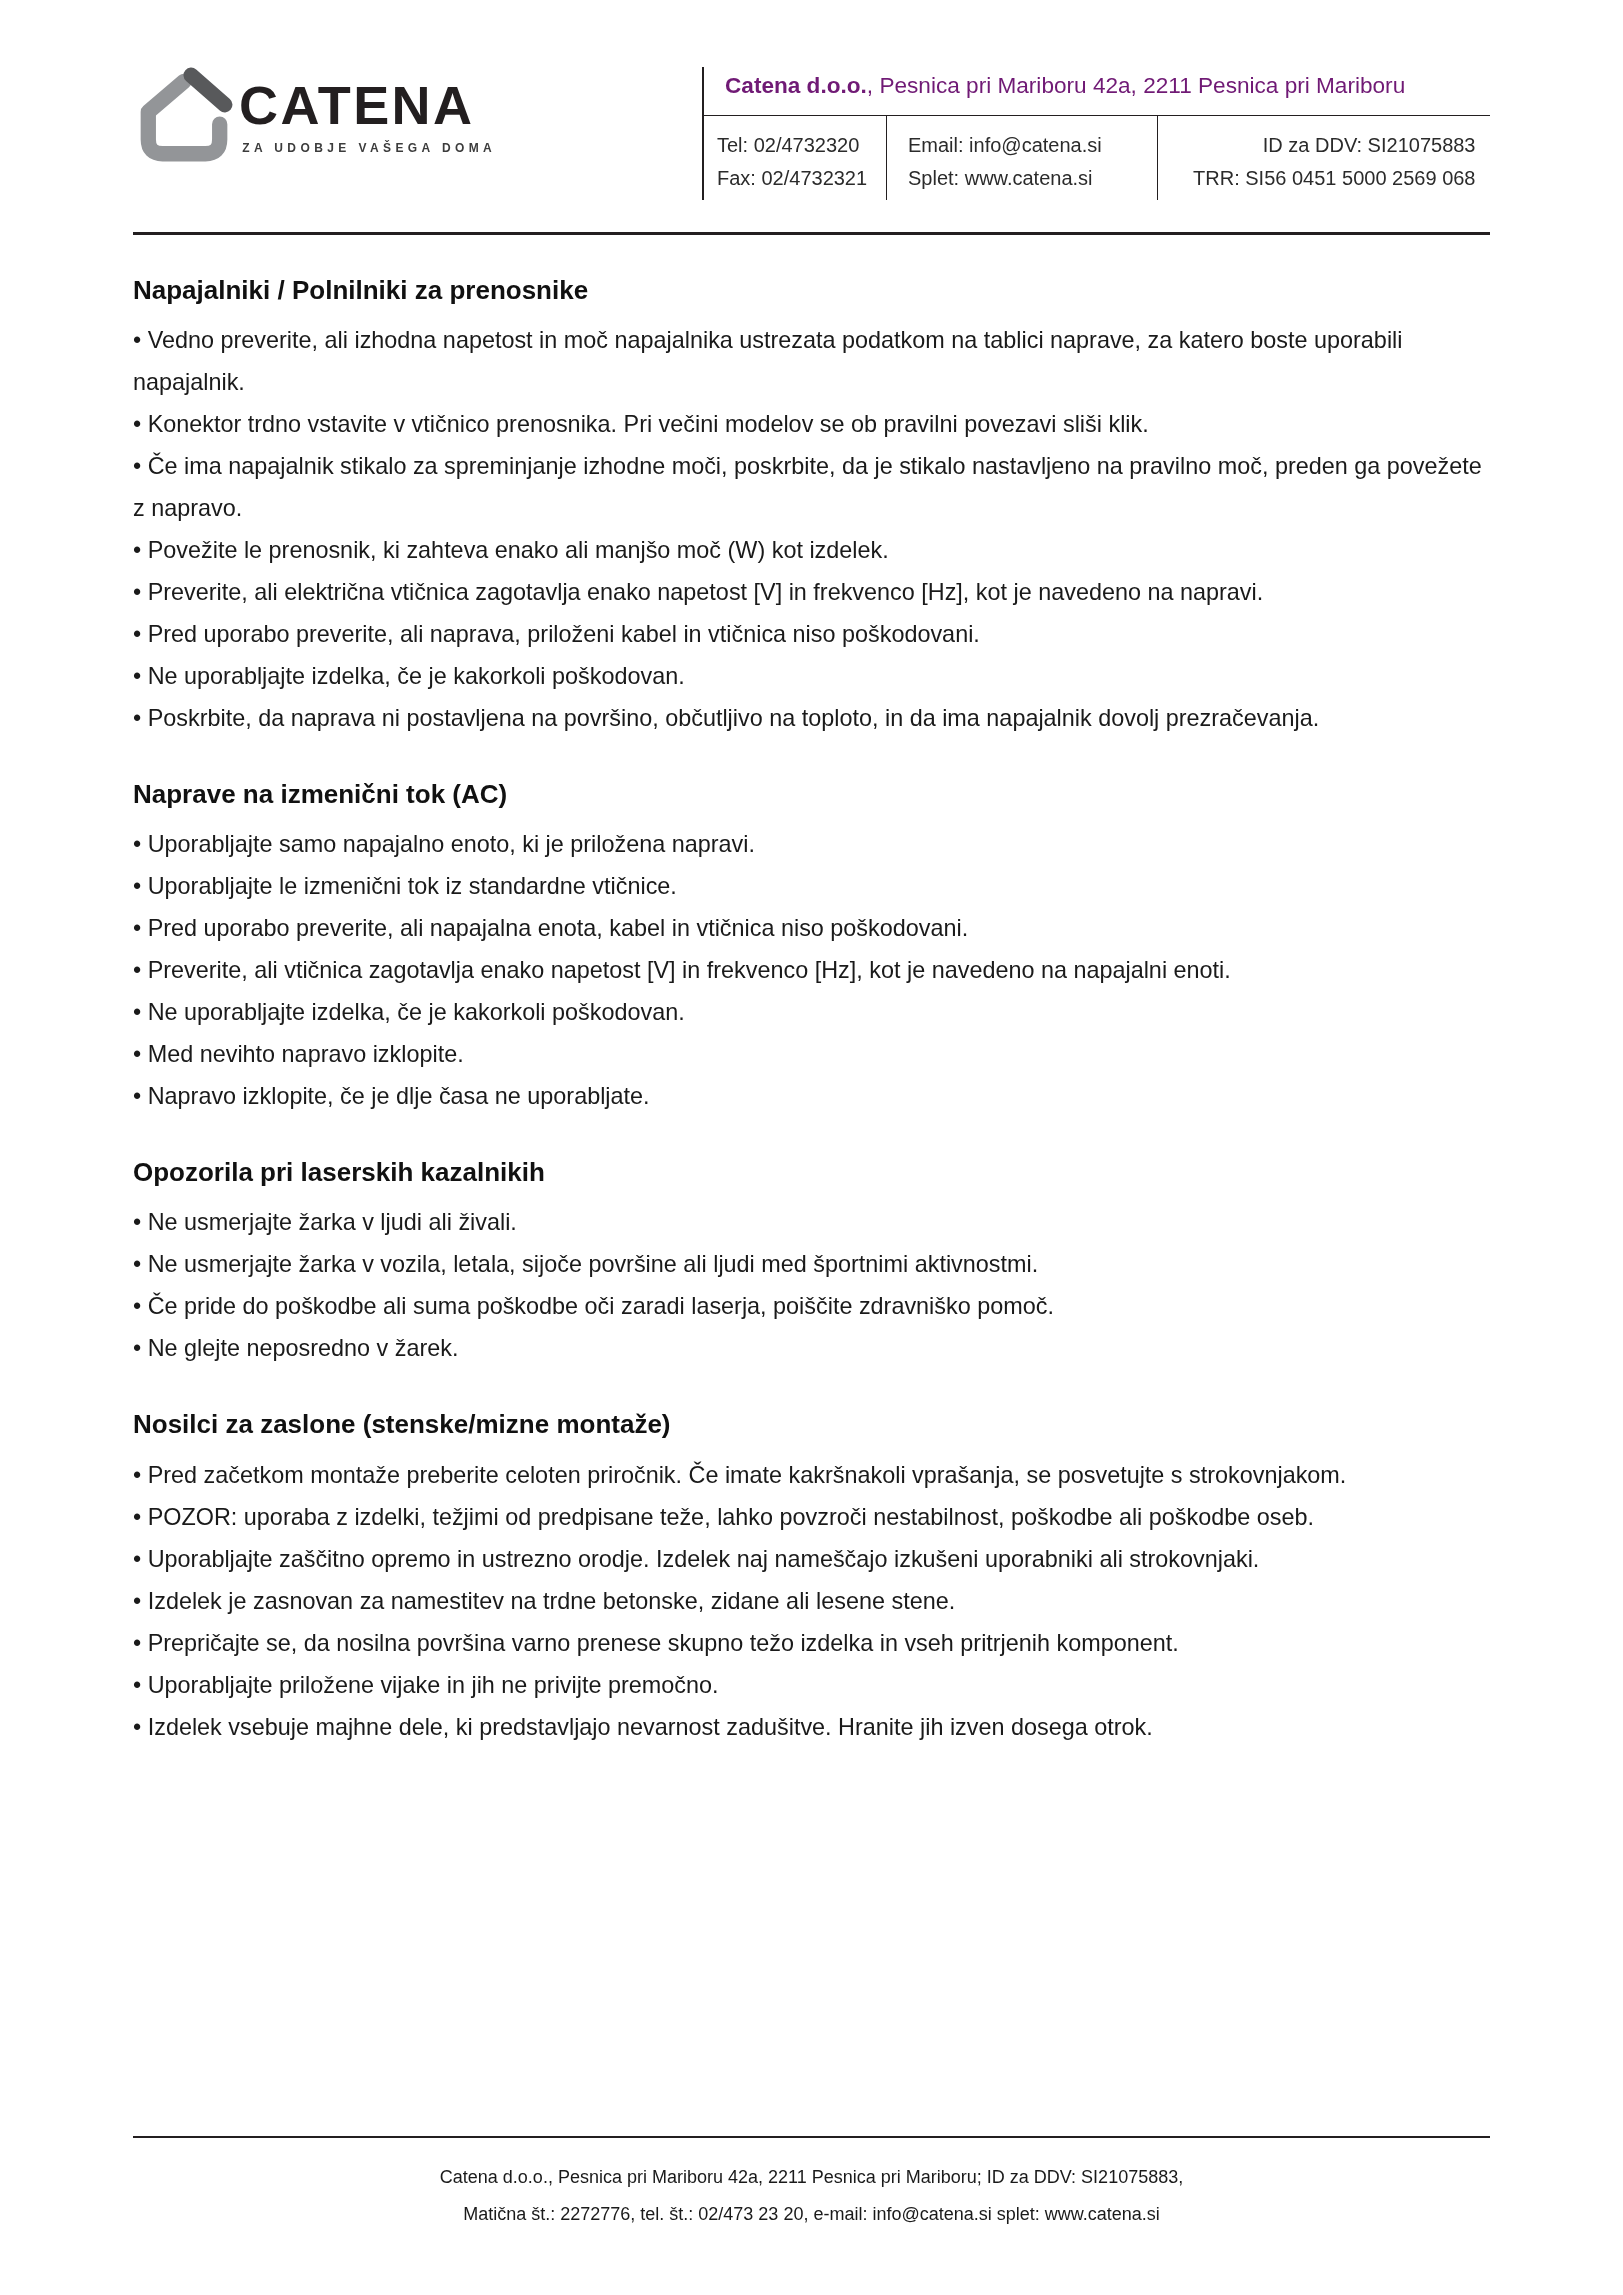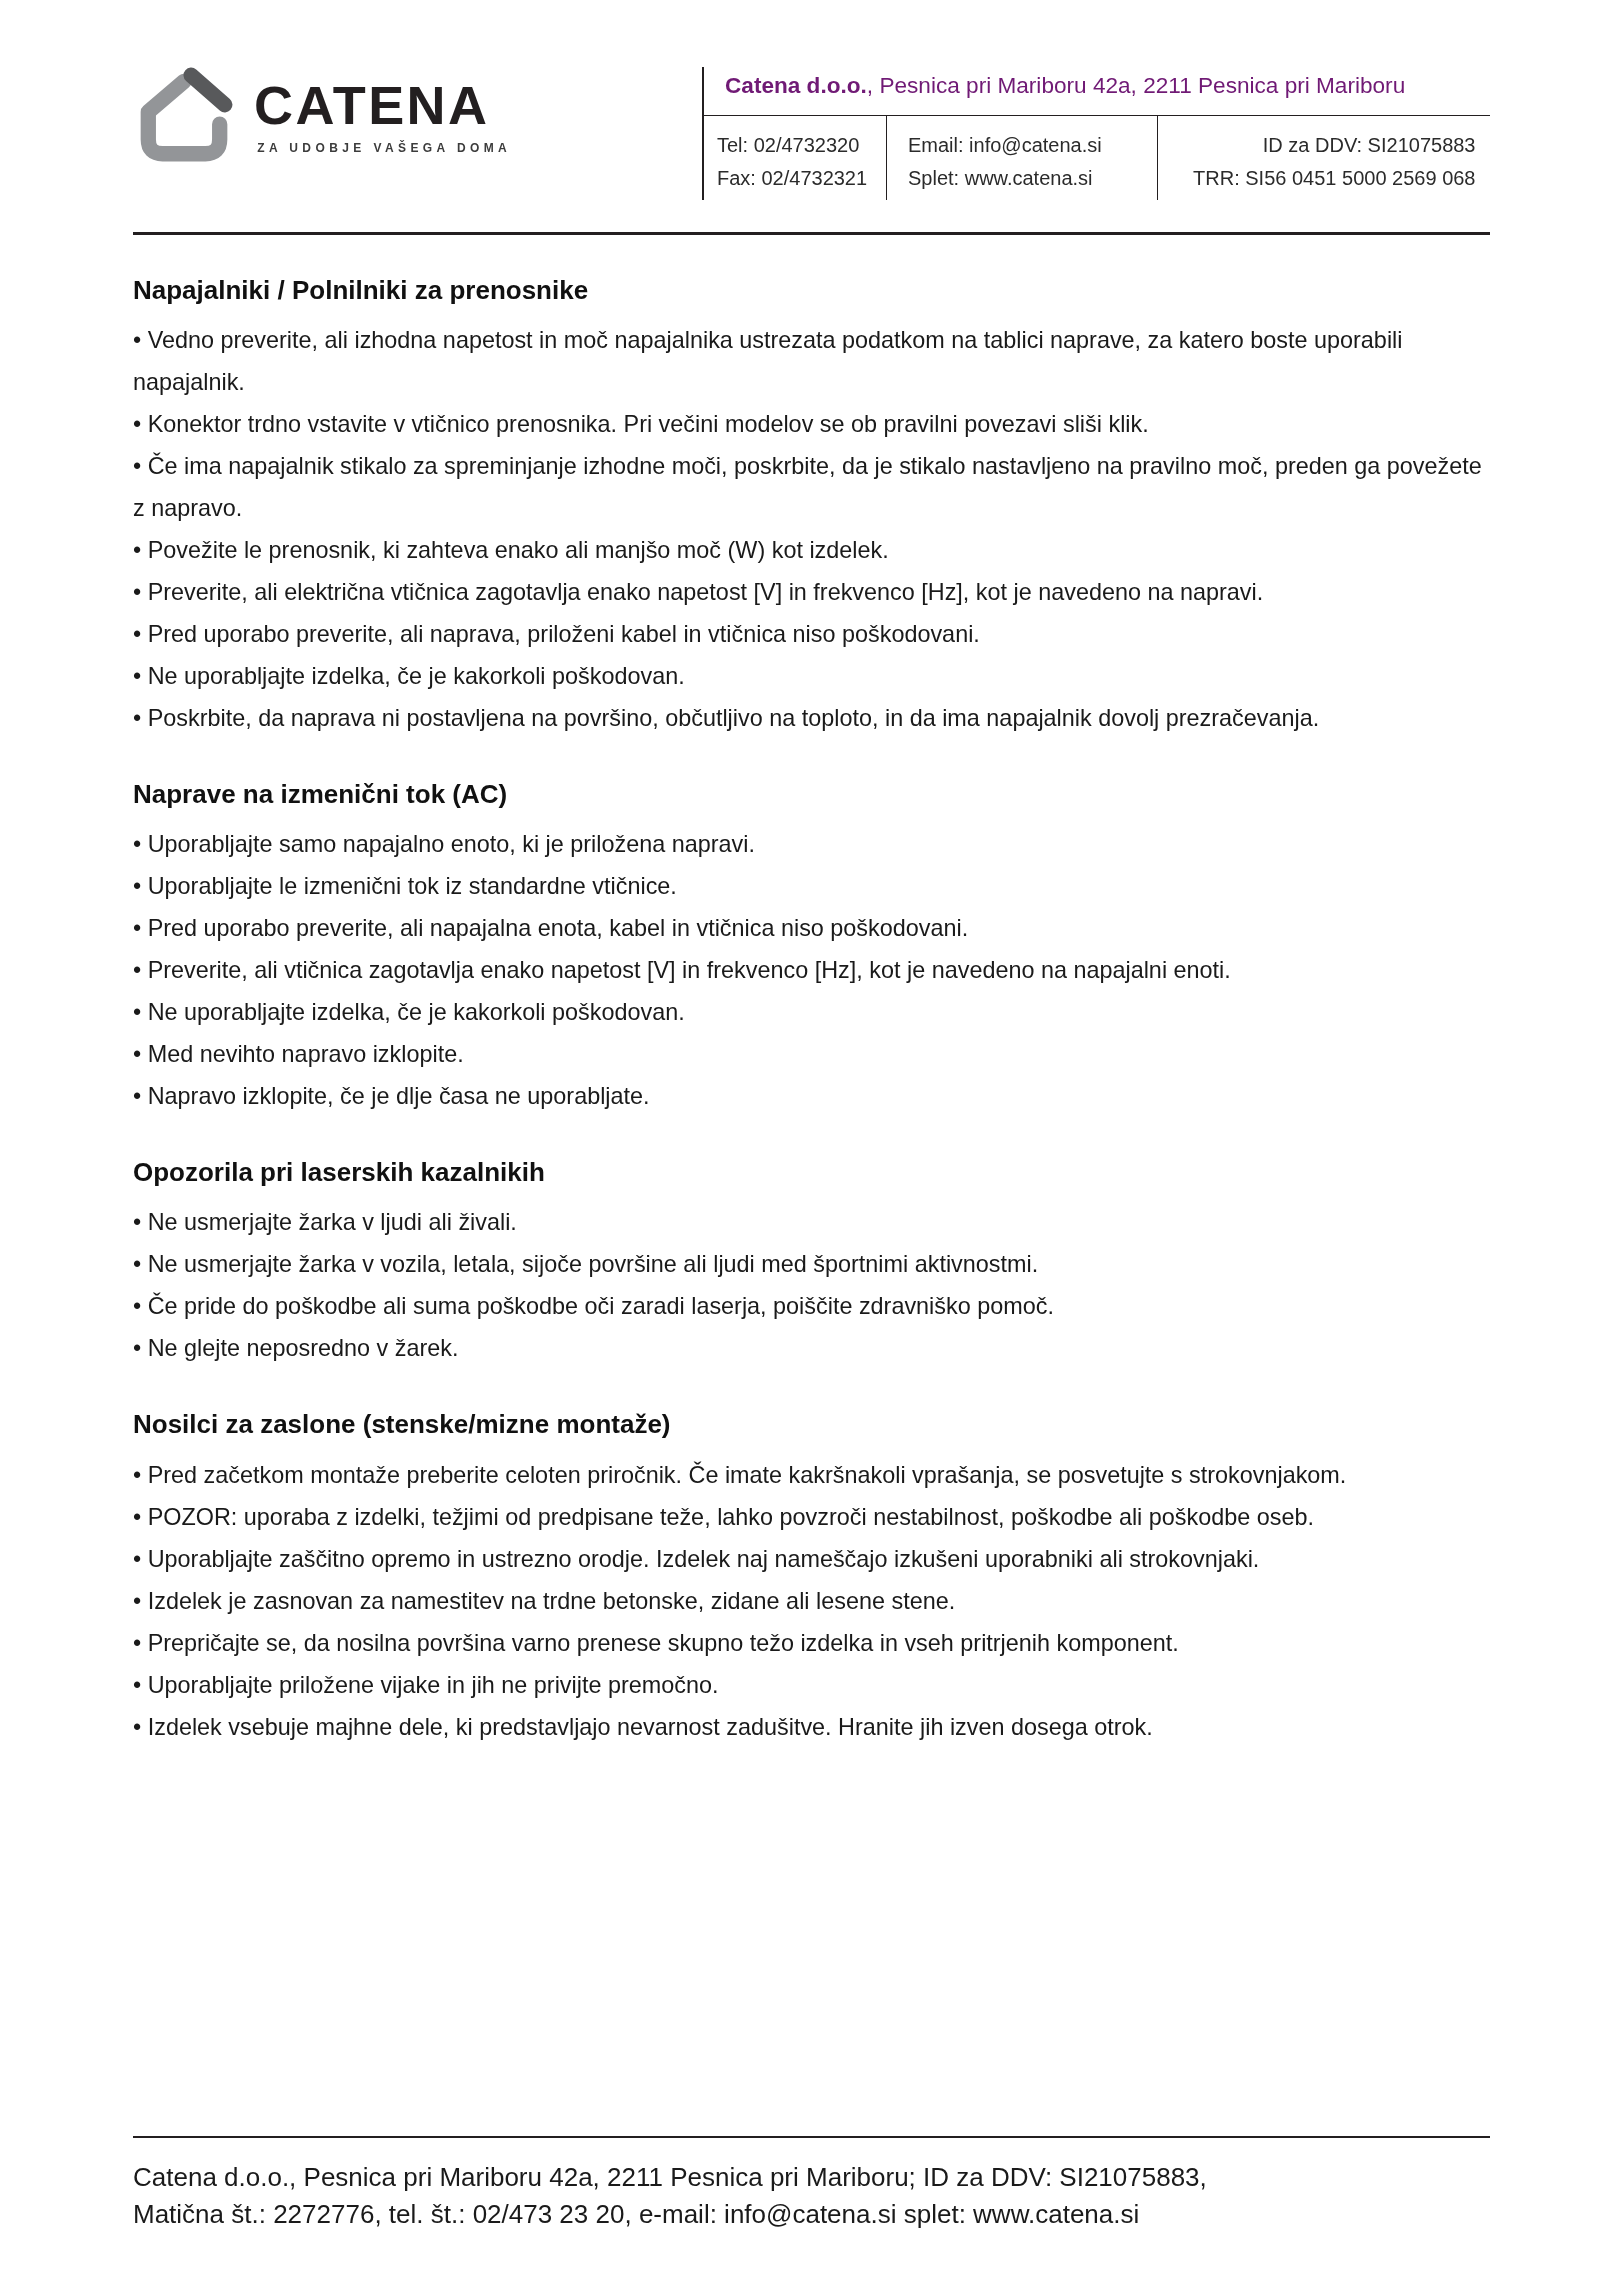--- a/index.html
+++ b/index.html
@@ -15,21 +15,21 @@
   }
   .content { padding:0 133px; }
 
   
   .header {
     display:flex;
     justify-content:space-between;
     align-items:flex-start;
     padding-top:65px;
   }
-  .logo { display:flex; align-items:center; gap:19px; }
+  .logo { display:flex; align-items:center; gap:4px; }
   .logo-icon { width:102px; height:102px; flex:0 0 auto; }
   .logo-text { display:flex; flex-direction:column; }
   .brand {
     font-size:54px; font-weight:bold; color:#231f20;
     letter-spacing:2.4px; line-height:1.05;
   }
   .tagline {
     font-size:12px; font-weight:bold; color:#3c3c3c;
     letter-spacing:4.4px; margin-top:8px; padding-left:3.2px;
   }
@@ -75,21 +75,22 @@
 
   
   .footer {
     position:absolute;
     left:133px; right:133px;
     top:2136px;
   }
   .footer-rule { height:2.4px; background:#231f20; border:none; }
   .footer-text {
     margin-top:21px;
-    font-size:26px; line-height:37px; color:#1a1a1a;
+    text-align:center;
+    font-size:18px; line-height:37px; color:#1a1a1a;
   }
 </style>
 </head>
 <body>
 
 <div class="page">
   <div class="content">
 
     <header class="header">
       <div class="logo">

